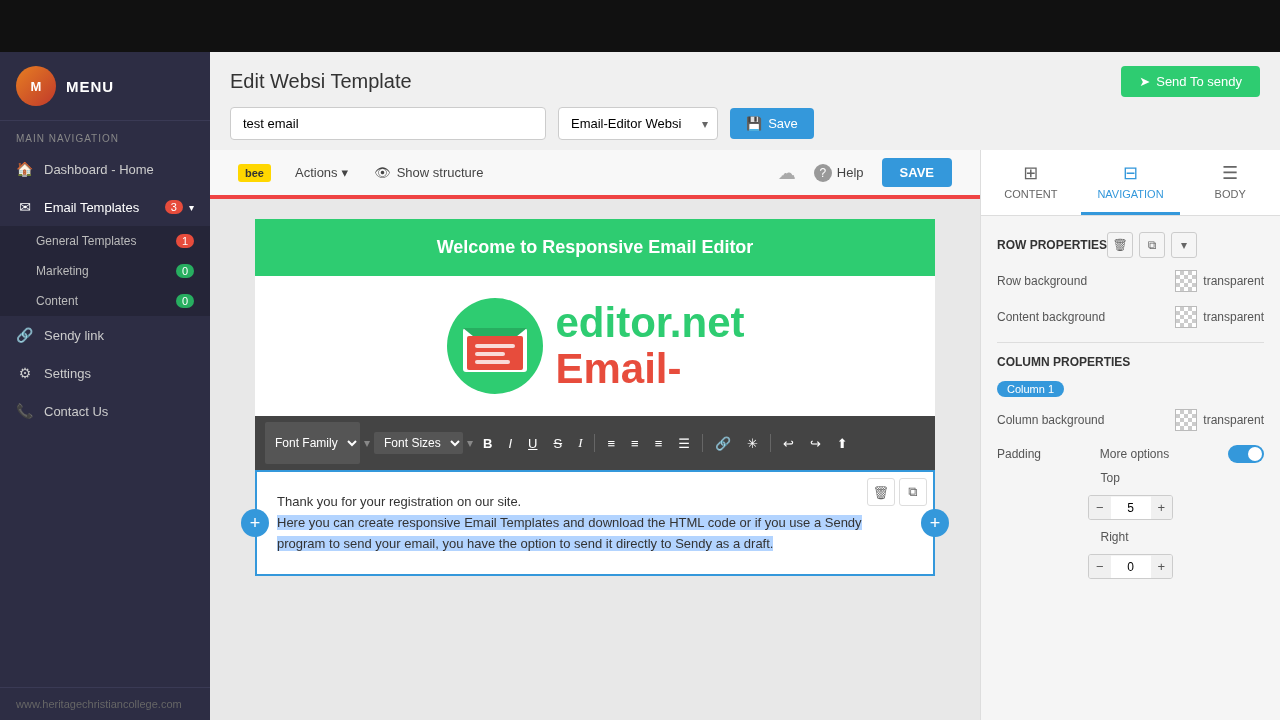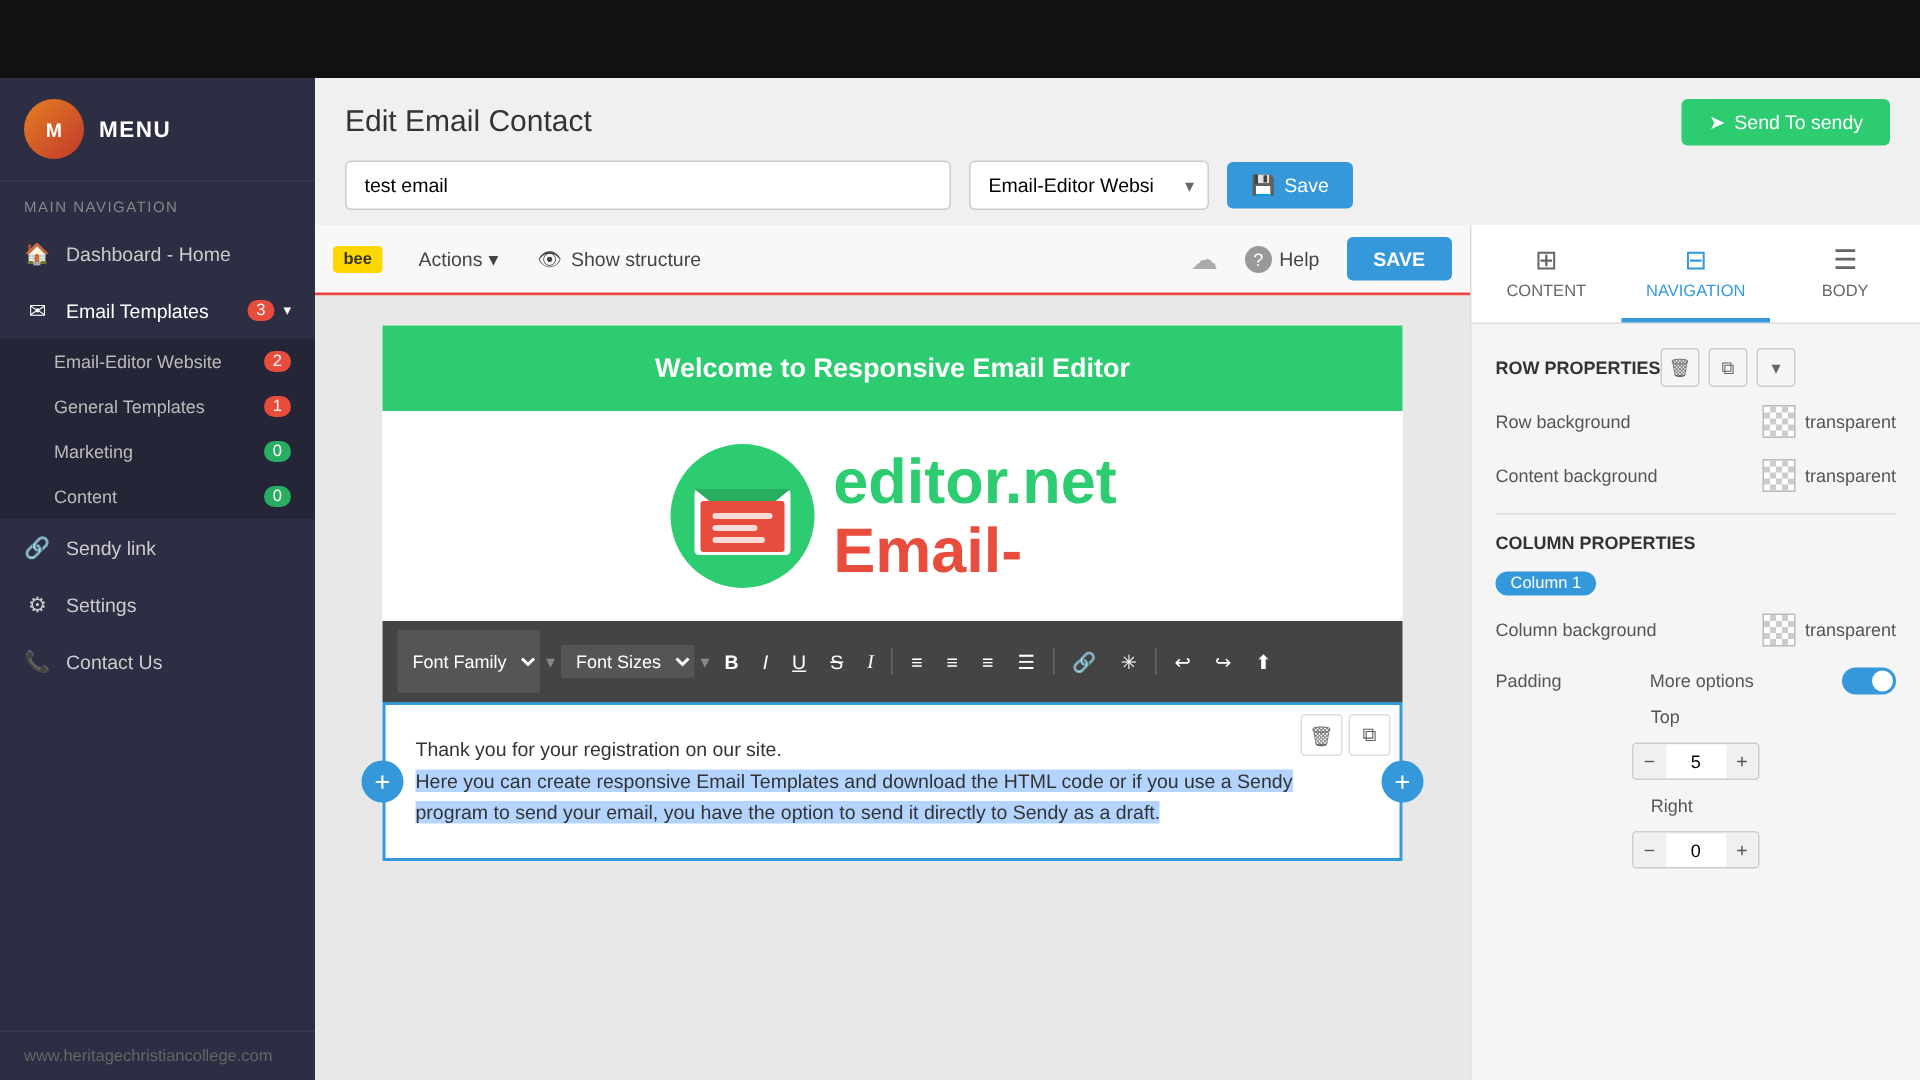--- a/index.html
+++ b/index.html
@@ -143,21 +143,21 @@
       padding: 0 20px 10px;
       display: flex;
       align-items: center;
       gap: 12px;
     }
     .template-name-input {
       border: 1px solid #ccc;
       border-radius: 4px;
       padding: 8px 12px;
       font-size: 13px;
-      width: 404px;
+      width: 316px;
       background: white;
     }
     .template-select-wrapper {
       position: relative;
     }
     .template-select {
       border: 1px solid #ccc;
       border-radius: 4px;
       padding: 8px 30px 8px 12px;
       font-size: 13px;
@@ -198,22 +198,22 @@
     .email-editor {
       flex: 1;
       background: white;
       display: flex;
       flex-direction: column;
       overflow: hidden;
     }
 
     .editor-toolbar {
       background: #f8f8f8;
-      border-bottom: 2px solid #ef4444;
-      padding: 8px 12px;
+      border-bottom: 4px solid #ef4444;
+      padding: 8px 28px;
       display: flex;
       align-items: center;
       gap: 10px;
     }
     .bee-logo {
       background: #ffd700;
       color: #333;
       font-weight: bold;
       font-size: 11px;
       padding: 3px 7px;
@@ -604,24 +604,20 @@
     </div>
 
     <div class="sidebar-item active">
       <span class="icon">✉</span>
       <span>Email Templates</span>
       <span class="badge">3</span>
       <span class="chevron">▾</span>
     </div>
 
     <div class="sidebar-email-sub">
-      <div class="sidebar-sub-item">
-        <span>Email-Editor Website</span>
-        <span class="badge">2</span>
-      </div>
       <div class="sidebar-sub-item">
         <span>General Templates</span>
         <span class="badge">1</span>
       </div>
       <div class="sidebar-sub-item">
         <span>Marketing</span>
         <span class="badge green">0</span>
       </div>
       <div class="sidebar-sub-item">
         <span>Content</span>
@@ -640,21 +636,21 @@
     <div class="sidebar-item">
       <span class="icon">📞</span>
       <span>Contact Us</span>
     </div>
 
     <div class="sidebar-footer">www.heritagechristiancollege.com</div>
   </div>
 
   <div class="main-content">
     <div class="main-header">
-      <h1 class="main-title">Edit Email Contact</h1>
+      <h1 class="main-title">Edit Websi Template</h1>
       <button class="send-btn">
         <span>➤</span>
         <span>Send To sendy</span>
       </button>
     </div>
 
     <div class="template-controls">
       <input class="template-name-input" type="text" value="test email" style="">
       <div class="template-select-wrapper">
         <select class="template-select">

